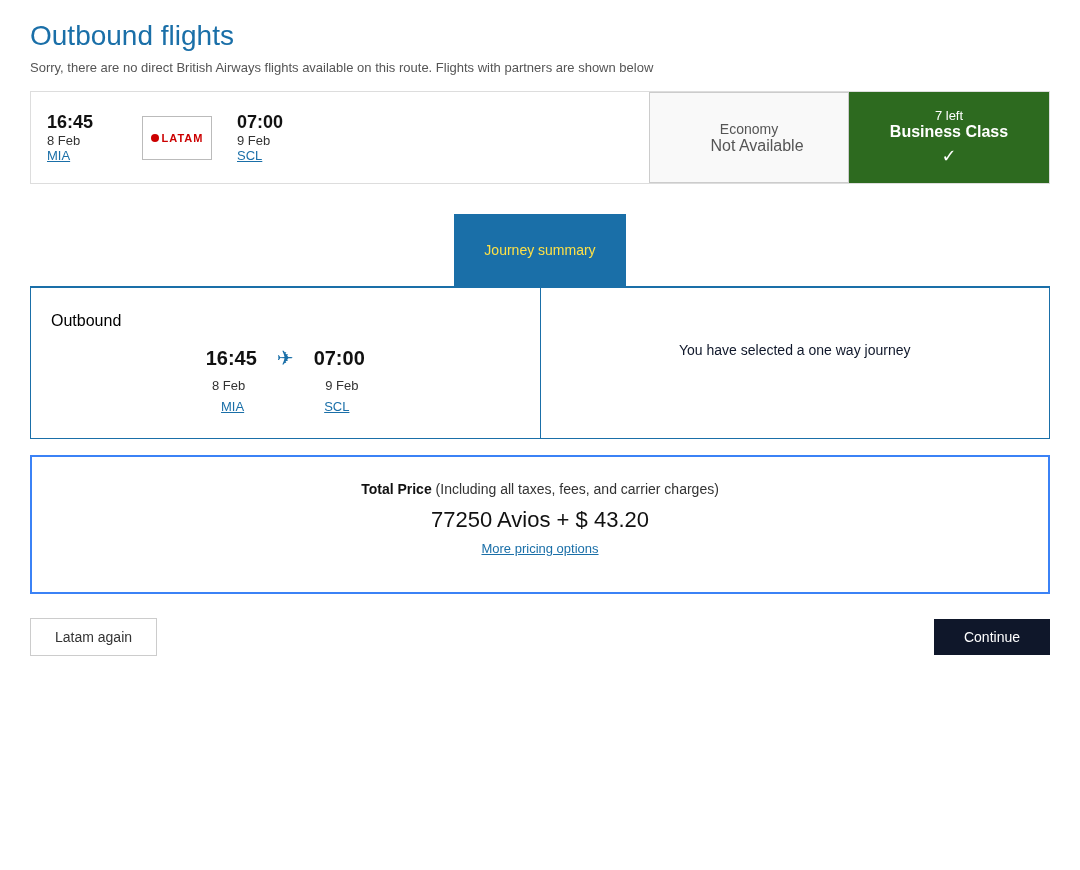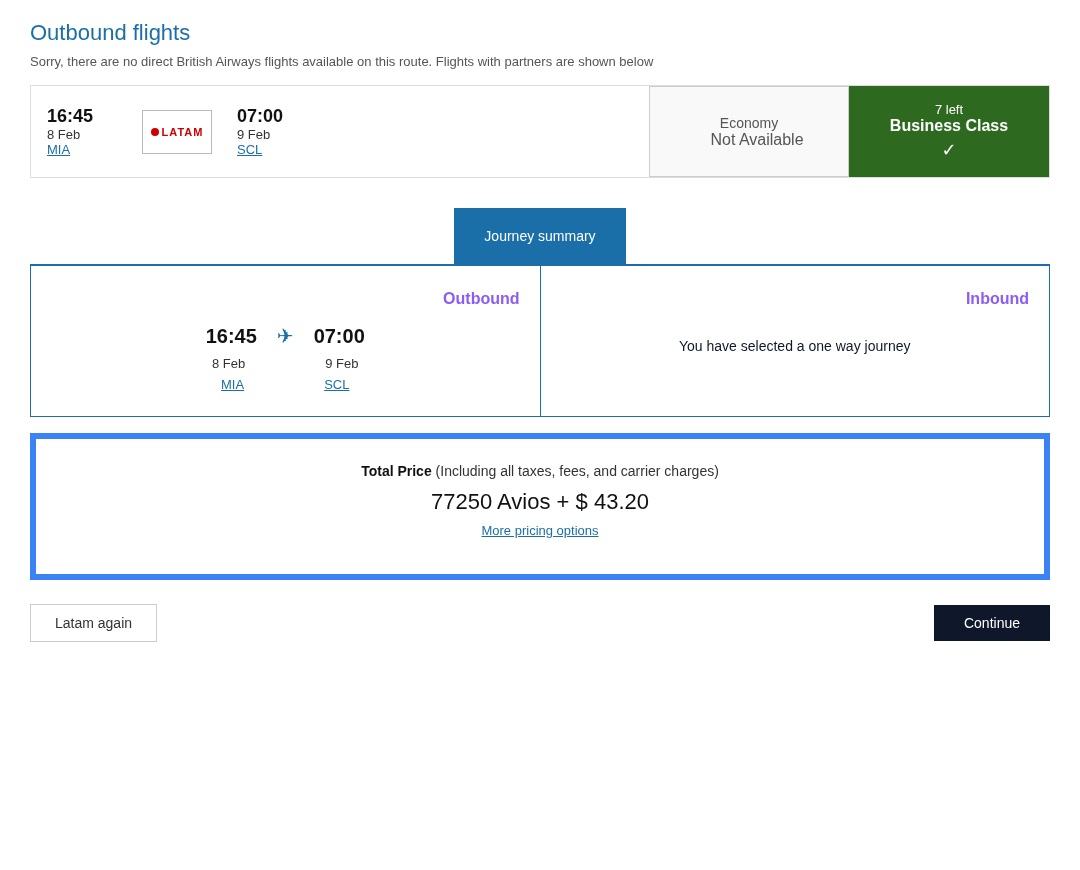--- a/index.html
+++ b/index.html
@@ -6,21 +6,21 @@
     body {
       font-family: Arial, sans-serif;
       background: #fff;
       color: #333;
       font-size: 14px;
       padding: 20px 30px;
     }
     a { color: #1a6fa8; text-decoration: underline; cursor: pointer; }
     h1 {
       color: #1a6fa8;
-      font-size: 22px;
+      font-size: 28px;
       font-weight: normal;
       margin-bottom: 8px;
     }
     .subtitle {
       color: #555;
       font-size: 13px;
       margin-bottom: 16px;
     }
 
     
@@ -107,46 +107,46 @@
     
     .journey-summary-tab {
       display: flex;
       justify-content: center;
       margin-top: 30px;
       margin-bottom: 0;
       border-bottom: 2px solid #1a6fa8;
     }
     .journey-tab-btn {
       background: #1a6fa8;
-      color: #ffffff;
+      color: #fde047;
       border: none;
-      padding: 20px 30px;
+      padding: 28px 30px;
       font-size: 14px;
       cursor: pointer;
     }
 
     
     .summary-cards {
       display: flex;
       gap: 0;
       border: 1px solid #1a6fa8;
       border-top: none;
       margin-bottom: 16px;
     }
     .summary-card {
       flex: 1;
       padding: 24px 20px;
       border-right: 1px solid #1a6fa8;
     }
     .summary-card:last-child { border-right: none; }
     .summary-card-title {
-      color: #8b5cf6;
-      font-weight: bold;
+      color: #000000;
+      font-weight: normal;
       font-size: 16px;
-      text-align: right;
+      text-align: left;
       margin-bottom: 16px;
     }
     .summary-flight-times {
       display: flex;
       justify-content: center;
       align-items: center;
       gap: 20px;
       margin-bottom: 8px;
     }
     .summary-time { font-size: 20px; font-weight: bold; color: #111; }
@@ -167,21 +167,21 @@
     }
     .inbound-text {
       color: #0f172a;
       text-align: center;
       margin-top: 30px;
       font-size: 14px;
     }
 
     
     .price-box {
-      border: 6px solid #3b82f6;
+      border: 2px solid #3b82f6;
       padding: 24px 20px;
       text-align: center;
       margin-bottom: 24px;
     }
     .price-label { font-size: 14px; color: #333; margin-bottom: 10px; }
     .price-label strong { color: #111; }
     .price-value { font-size: 22px; color: #111; margin-bottom: 8px; }
     .price-link { font-size: 13px; display: block; margin-bottom: 12px; }
     .price-note { font-size: 13px; color: #555; }
 
@@ -270,21 +270,20 @@
       <span>8 Feb</span>
       <span>9 Feb</span>
     </div>
     <div class="summary-airports">
       <a>MIA</a>
       <a>SCL</a>
     </div>
   </div>
 
   <div class="summary-card">
-    <div class="summary-card-title">Inbound</div>
     <div class="inbound-text">You have selected a one way journey</div>
   </div>
 </div>
 
 <div class="price-box">
   <div class="price-label">
     <strong>Total Price</strong><span> (Including all taxes, fees, and carrier charges)</span>
   </div>
   <div class="price-value">77250 Avios + $ 43.20</div>
   <a class="price-link">More pricing options</a>

